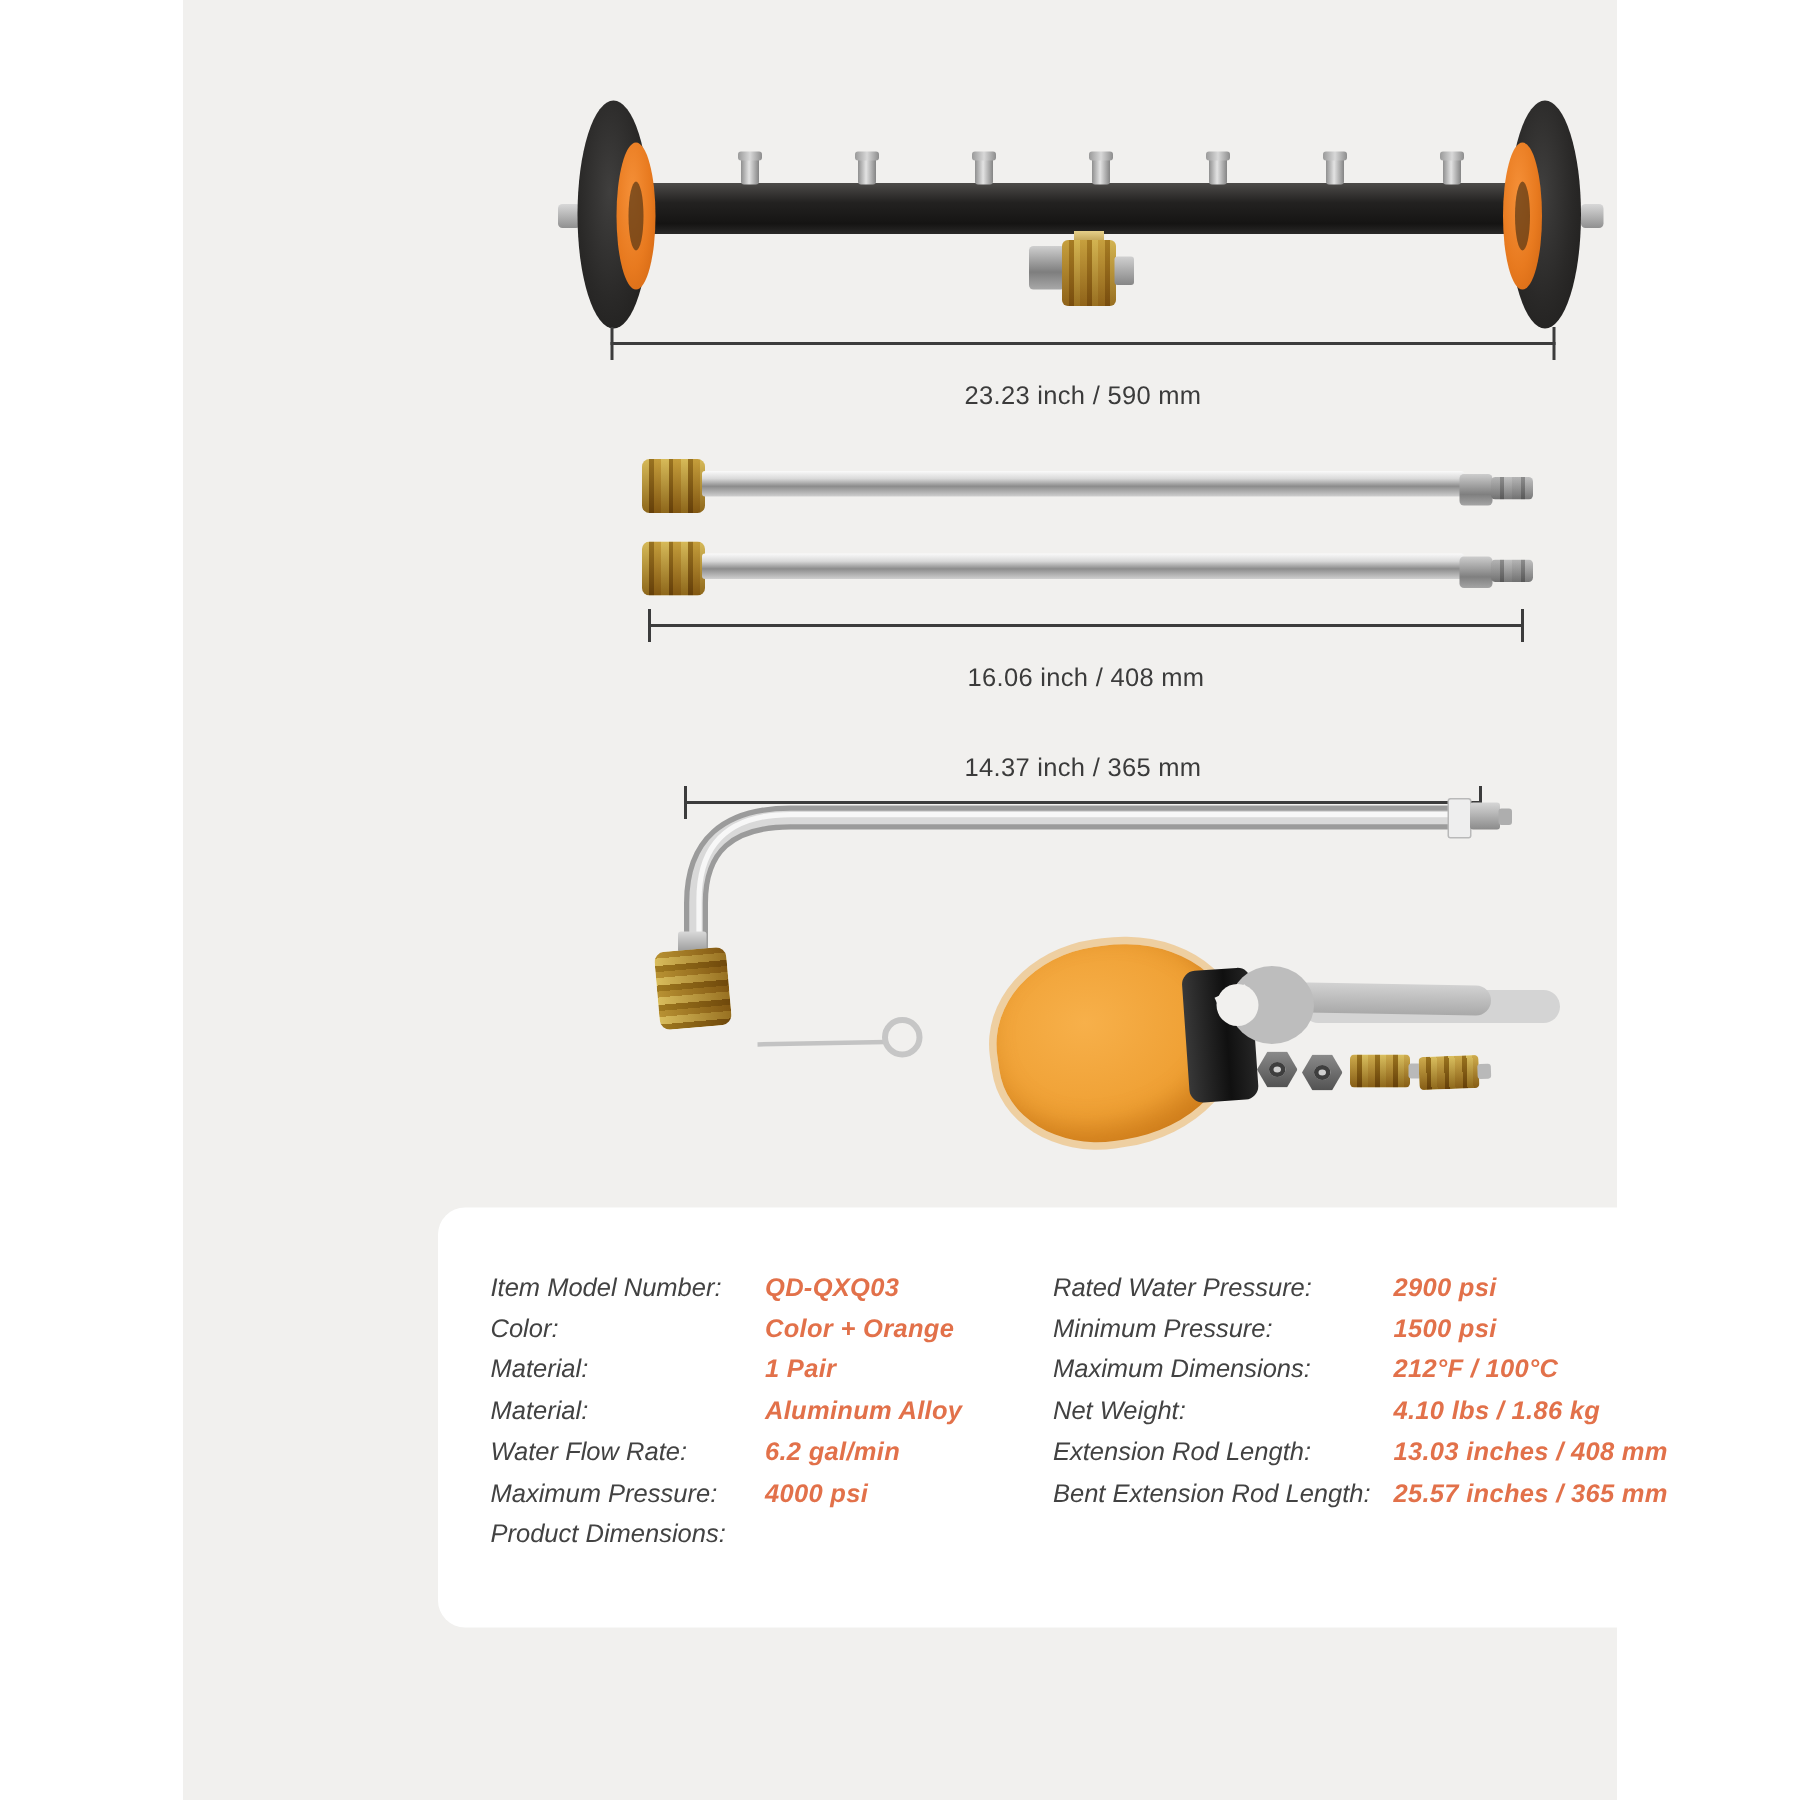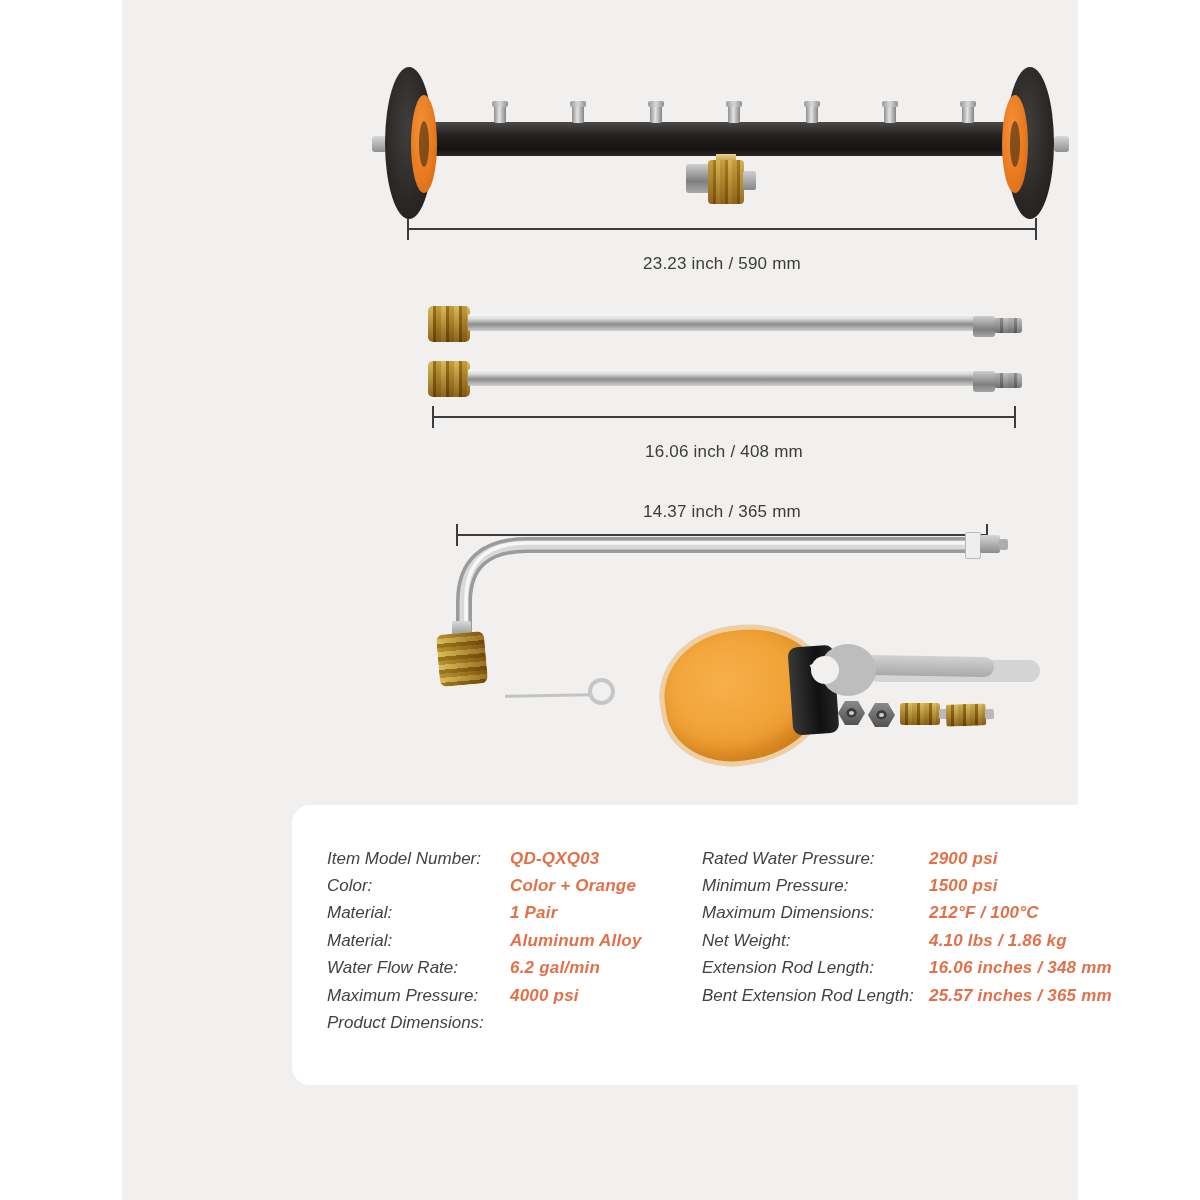--- a/index.html
+++ b/index.html
@@ -243,21 +243,21 @@
         <div class="spec-row">
           <span class="spec-label">Maximum Dimensions:</span>
           <span class="spec-value">212°F / 100°C</span>
         </div>
         <div class="spec-row">
           <span class="spec-label">Net Weight:</span>
           <span class="spec-value">4.10 lbs / 1.86 kg</span>
         </div>
         <div class="spec-row">
           <span class="spec-label">Extension Rod Length:</span>
-          <span class="spec-value">16.06 inches / 348 mm</span>
+          <span class="spec-value">13.03 inches / 408 mm</span>
         </div>
         <div class="spec-row">
           <span class="spec-label">Bent Extension Rod Length:</span>
           <span class="spec-value">25.57 inches / 365 mm</span>
         </div>
       </div>
     </div>
 
   </div>
 </div>

